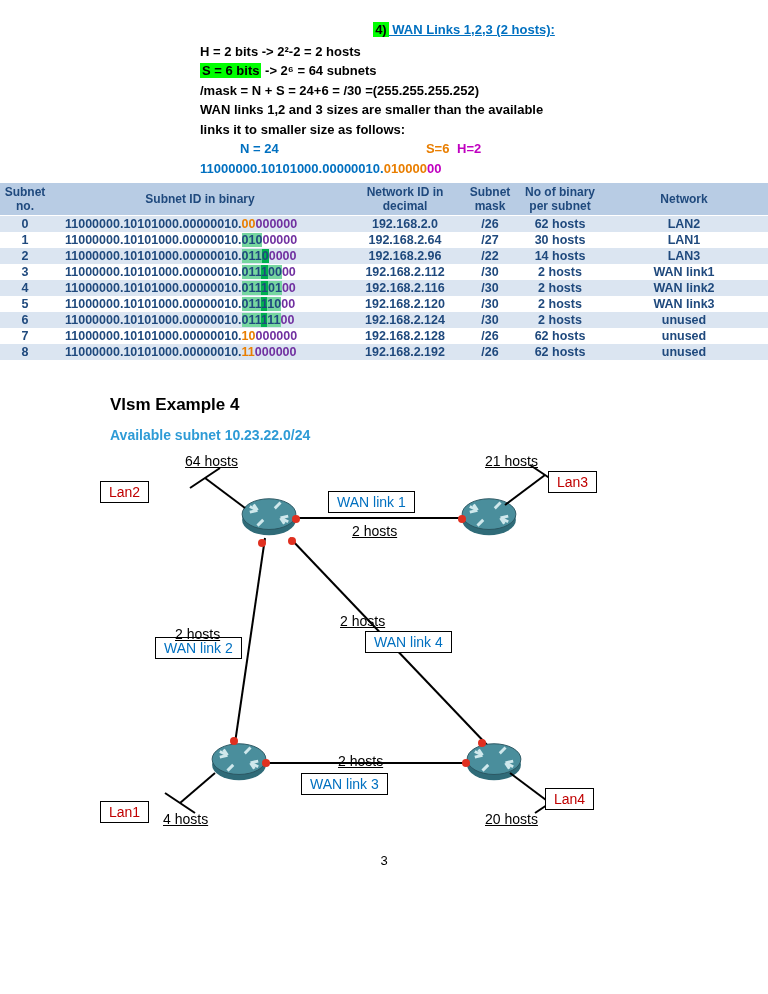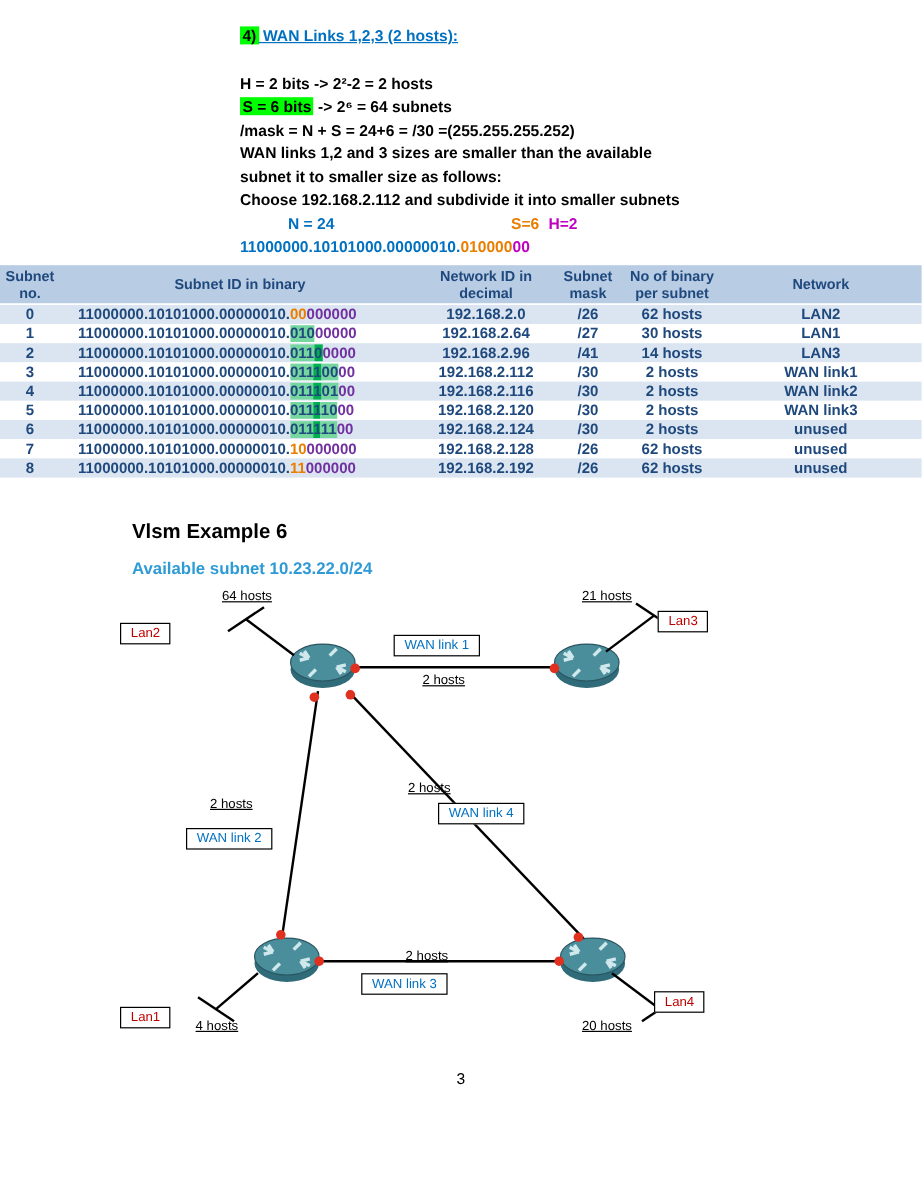--- a/index.html
+++ b/index.html
@@ -7,21 +7,21 @@
     font-family: Verdana, Arial, sans-serif;
     font-size: 13px;
     color: #000;
     margin: 0;
     padding: 0;
     width: 768px;
     background: #fff;
   }
   .page { width: 768px; position: relative; }
   .content-top { padding: 20px 40px 5px 200px; font-weight: bold; line-height: 1.5; }
-  .title-line { margin-bottom: 20px; }
+  .title-line { margin-bottom: 2px; text-align: center; }
   .num-4 { background: #00ff00; padding: 0 2px; }
   .wan-title { color: #0070c0; text-decoration: underline; }
   .s6 { background: #00ff00; padding: 0 2px; }
   .n24 { color: #0070c0; }
   .s6o { color: #e97e00; text-align: center; }
   .h2p { color: #c000c0; }
   .binline { font-family: inherit; }
   .binline .net { color: #0070c0; }
   .binline .sub { color: #e97e00; }
   .binline .host { color: #c000c0; }
@@ -42,21 +42,21 @@
   .ex2-title { font-size: 17px; font-weight: bold; margin: 15px 0 12px 0; }
   .ex2-avail { color: #2e9bd6; font-weight: bold; font-size: 14px; margin-bottom: 10px; }
 
   .diagram { position: relative; width: 560px; height: 390px; margin-left: -20px; }
   .router {
     position: absolute; width: 58px; height: 48px;
   }
   .router svg { width: 100%; height: 100%; }
   .lanstub { position: absolute; }
   .lanstub svg { overflow: visible; }
-  .dlabel { position: absolute; font-size: 11px; white-space: nowrap; }
+  .dlabel { position: absolute; font-size: 14px; white-space: nowrap; }
   .dlabel.red { color: #c00000; border: 1px solid #000; padding: 2px 8px; background:#fff; font-weight: normal; }
   .dlabel.blue { color: #0070c0; border: 1px solid #000; padding: 2px 8px; background:#fff; font-weight: normal; }
   .dlabel.plain { color: #000; font-weight: normal; }
   .dlabel.ul { text-decoration: underline; }
   .reddot { position:absolute; width:8px; height:8px; background:#e03020; border-radius:50%; }
 
   .link-line { position: absolute; }
   .pagenum { text-align: center; font-size: 13px; padding: 10px 0 20px 0; }
 </style>
 </head>
@@ -64,22 +64,21 @@
 <div class="page">
 
 <div class="content-top">
   <div class="title-line">
     <span class="num-4">4)</span><span class="wan-title"> WAN Links 1,2,3 (2 hosts):</span>
   </div>
   <div>H = 2 bits -&gt; 2²-2 = 2 hosts</div>
   <div><span class="s6">S = 6 bits</span><span> -&gt; 2⁶ = 64 subnets</span></div>
   <div>/mask = N + S = 24+6 = /30 =(255.255.255.252)</div>
   <div>WAN links 1,2 and 3 sizes are smaller than the available</div>
-  <div>subnet it to smaller size as follows:</div>
-  <div>Choose 192.168.2.112 and subdivide it into smaller subnets</div>
+  <div>links it to smaller size as follows:</div>
   <div class="binrow">
     <span class="n24">N = 24</span>
     <span style="display:inline-block;width:140px"></span>
     <span class="s6o">S=6</span>
     <span class="h2p" style="margin-left:4px;">H=2</span>
   </div>
   <div class="binline">
     <span class="net">11000000.10101000.00000010</span><span class="net">.</span><span class="sub">010000</span><span class="host">00</span>
   </div>
 </div>
@@ -109,21 +108,21 @@
           <td class="binary"><span class="bin-fixed">11000000.10101000.00000010.</span><span class="bin-sub">010</span><span class="bin-host">00000</span></td>
           <td>192.168.2.64</td>
           <td>/27</td>
           <td>30 hosts</td>
           <td>LAN1</td>
         </tr>
         <tr class="even">
           <td>2</td>
           <td class="binary"><span class="bin-fixed">11000000.10101000.00000010.</span><span class="bin-sub">011</span><span class="bin-green">0</span><span class="bin-host">0000</span></td>
           <td>192.168.2.96</td>
-          <td>/41</td>
+          <td>/22</td>
           <td>14 hosts</td>
           <td>LAN3</td>
         </tr>
         <tr class="odd">
           <td>3</td>
           <td class="binary"><span class="bin-fixed">11000000.10101000.00000010.</span><span class="bin-sub">011</span><span class="bin-green">1</span><span class="bin-sub">00</span><span class="bin-host">00</span></td>
           <td>192.168.2.112</td>
           <td>/30</td>
           <td>2 hosts</td>
           <td>WAN link1</td>
@@ -165,21 +164,21 @@
           <td class="binary"><span class="bin-fixed">11000000.10101000.00000010.</span><span style="color: rgb(233, 126, 0);">11</span><span class="bin-host">000000</span></td>
           <td>192.168.2.192</td>
           <td>/26</td>
           <td>62 hosts</td>
           <td>unused</td>
         </tr>
       </tbody>
 </table>
 
 <div class="ex2">
-  <div class="ex2-title">Vlsm Example 6</div>
+  <div class="ex2-title">Vlsm Example 4</div>
   <div class="ex2-avail">Available subnet 10.23.22.0/24</div>
 
   <div class="diagram">
 
     <svg class="link-line" style="left:0;top:0;" width="560" height="390">
       <line x1="190" y1="65" x2="380" y2="65" stroke="#000" stroke-width="2"></line>
       <line x1="175" y1="85" x2="145" y2="290" stroke="#000" stroke-width="2"></line>
       <line x1="200" y1="85" x2="400" y2="295" stroke="#000" stroke-width="2"></line>
       <line x1="175" y1="310" x2="380" y2="310" stroke="#000" stroke-width="2"></line>
     </svg>
@@ -261,21 +260,21 @@
     <div class="reddot" style="left:172px; top:306px;"></div>
     <div class="reddot" style="left:372px; top:306px;"></div>
     <div class="reddot" style="left:388px; top:286px;"></div>
 
     <div class="dlabel red" style="left:10px; top:28px;">Lan2</div>
     <div class="dlabel red" style="left:458px; top:18px;">Lan3</div>
     <div class="dlabel red" style="left:10px; top:348px;">Lan1</div>
     <div class="dlabel red" style="left:455px; top:335px;">Lan4</div>
 
     <div class="dlabel blue" style="left:238px; top:38px;">WAN link 1</div>
-    <div class="dlabel blue" style="left:65px; top:199px;">WAN link 2</div>
+    <div class="dlabel blue" style="left:65px; top:184px;">WAN link 2</div>
     <div class="dlabel blue" style="left:211px; top:320px;">WAN link 3</div>
     <div class="dlabel blue" style="left:275px; top:178px;">WAN link 4</div>
 
     <div class="dlabel plain ul" style="left:95px; top:0px;">64 hosts</div>
     <div class="dlabel plain ul" style="left:395px; top:0px;">21 hosts</div>
     <div class="dlabel plain ul" style="left:73px; top:358px;">4 hosts</div>
     <div class="dlabel plain ul" style="left:395px; top:358px;">20 hosts</div>
 
     <div class="dlabel plain ul" style="left:262px; top:70px;">2 hosts</div>
     <div class="dlabel plain ul" style="left:85px; top:173px;">2 hosts</div>

